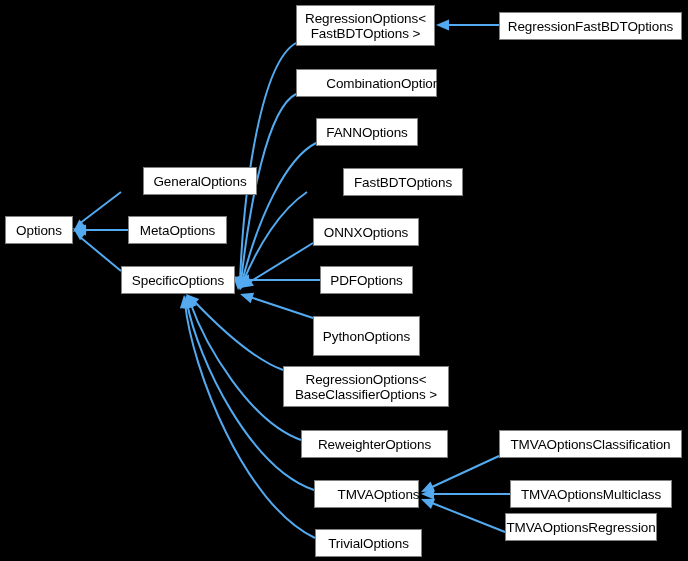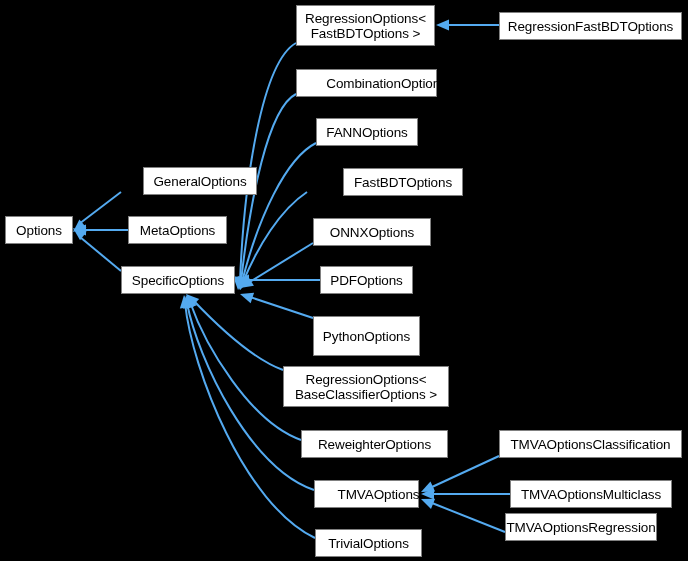--- a/index.html
+++ b/index.html
@@ -86,21 +86,21 @@
   <div id="node-layer">
       <div class="node" style="left: 5px; top: 216px; width: 68px; height: 28px;">Options</div>
       <div class="node" style="left: 121px; top: 167px; width: 114px; height: 28px; margin-left: 22px;">GeneralOptions</div>
       <div class="node" style="left: 128px; top: 216px; width: 99px; height: 28px;">MetaOptions</div>
       <div class="node" style="left: 121px; top: 266px; width: 114px; height: 28px;">SpecificOptions</div>
       <div class="node" style="left: 296px; top: 5px; width: 139px; height: 41px;">RegressionOptions&lt;
 FastBDTOptions &gt;</div>
       <div class="node" style="left: 296px; top: 69px; width: 141px; height: 28px; padding-left: 40px;">CombinationOptions</div>
       <div class="node" style="left: 316px; top: 118px; width: 102px; height: 28px;">FANNOptions</div>
       <div class="node" style="left: 307px; top: 168px; width: 120px; height: 28px; margin-left: 36px;">FastBDTOptions</div>
-      <div class="node" style="left: 313px; top: 218px; width: 118px; height: 28px;">ONNXOptions</div>
+      <div class="node" style="left: 313px; top: 218px; width: 106px; height: 28px;">ONNXOptions</div>
       <div class="node" style="left: 320px; top: 266px; width: 93px; height: 28px;">PDFOptions</div>
       <div class="node" style="left: 313px; top: 316px; width: 107px; height: 40px;">PythonOptions</div>
       <div class="node" style="left: 283px; top: 366px; width: 166px; height: 41px;">RegressionOptions&lt;
 BaseClassifierOptions &gt;</div>
       <div class="node" style="left: 301px; top: 430px; width: 147px; height: 28px;">ReweighterOptions</div>
       <div class="node" style="left: 314px; top: 480px; width: 105px; height: 28px; padding-left: 24px;">TMVAOptions</div>
       <div class="node" style="left: 315px; top: 529px; width: 107px; height: 28px;">TrivialOptions</div>
       <div class="node" style="left: 499px; top: 12px; width: 183px; height: 28px;">RegressionFastBDTOptions</div>
       <div class="node" style="left: 499px; top: 430px; width: 183px; height: 28px;">TMVAOptionsClassification</div>
       <div class="node" style="left: 510px; top: 480px; width: 162px; height: 28px;">TMVAOptionsMulticlass</div>

